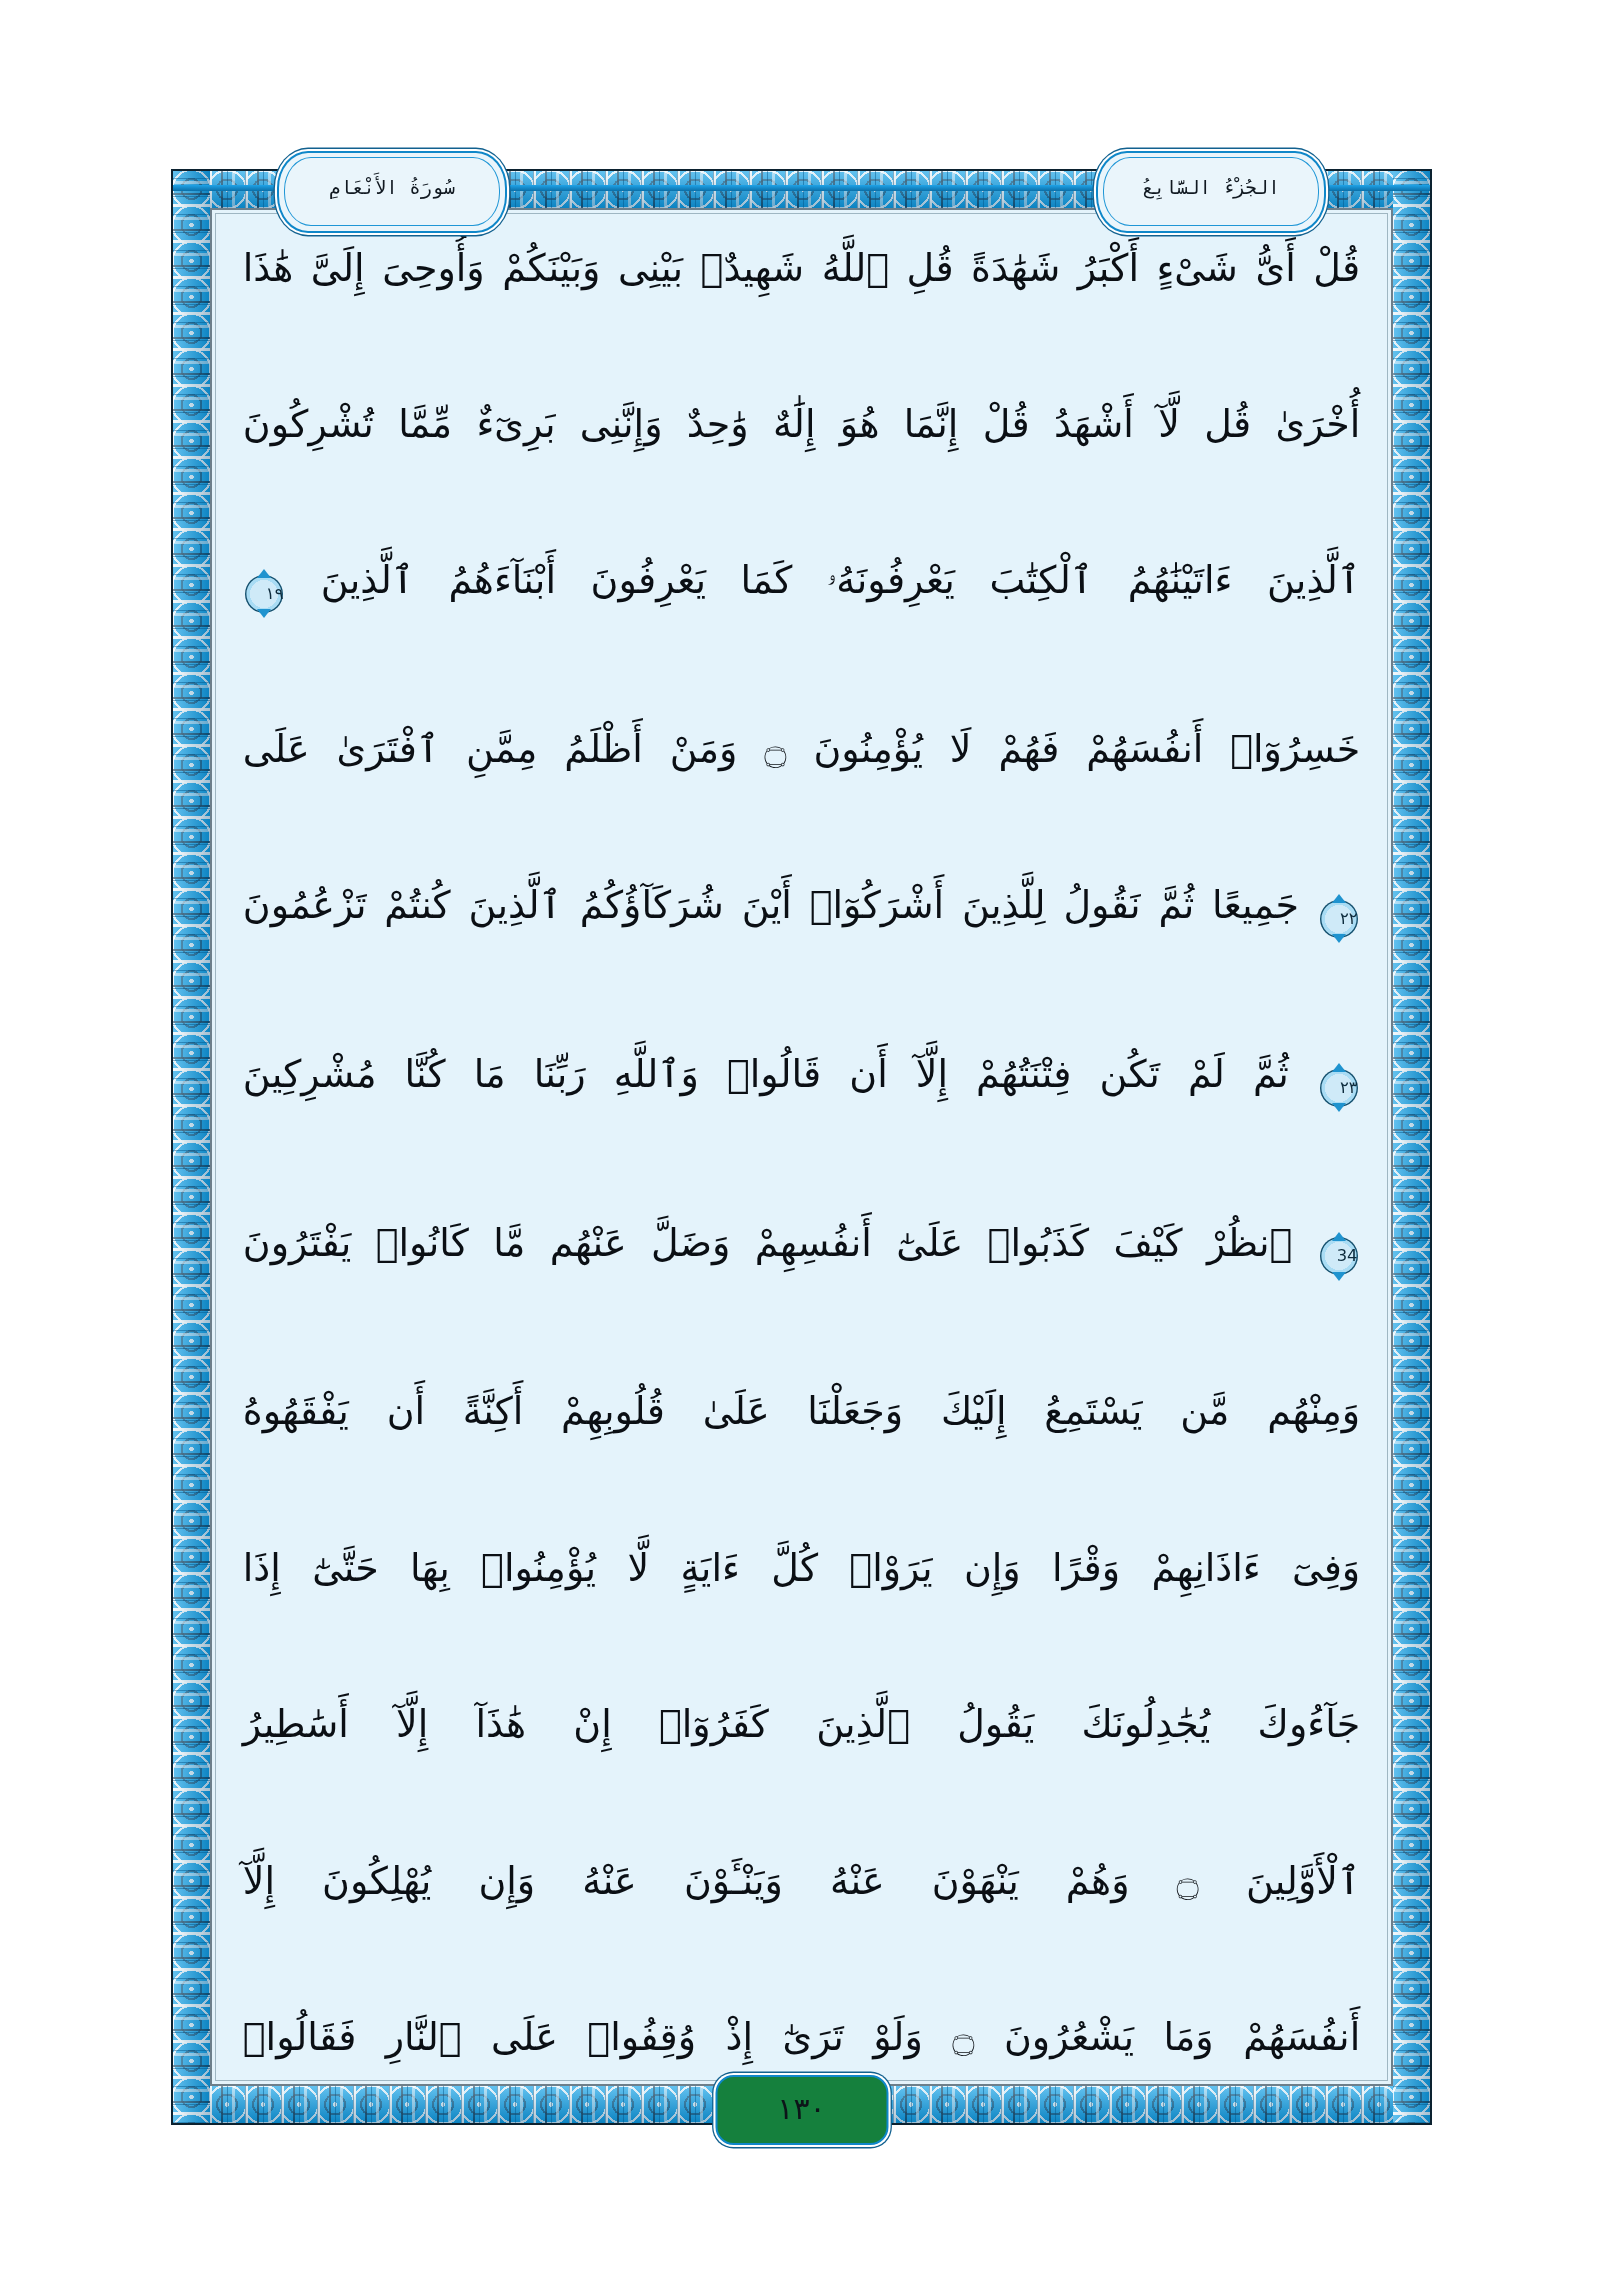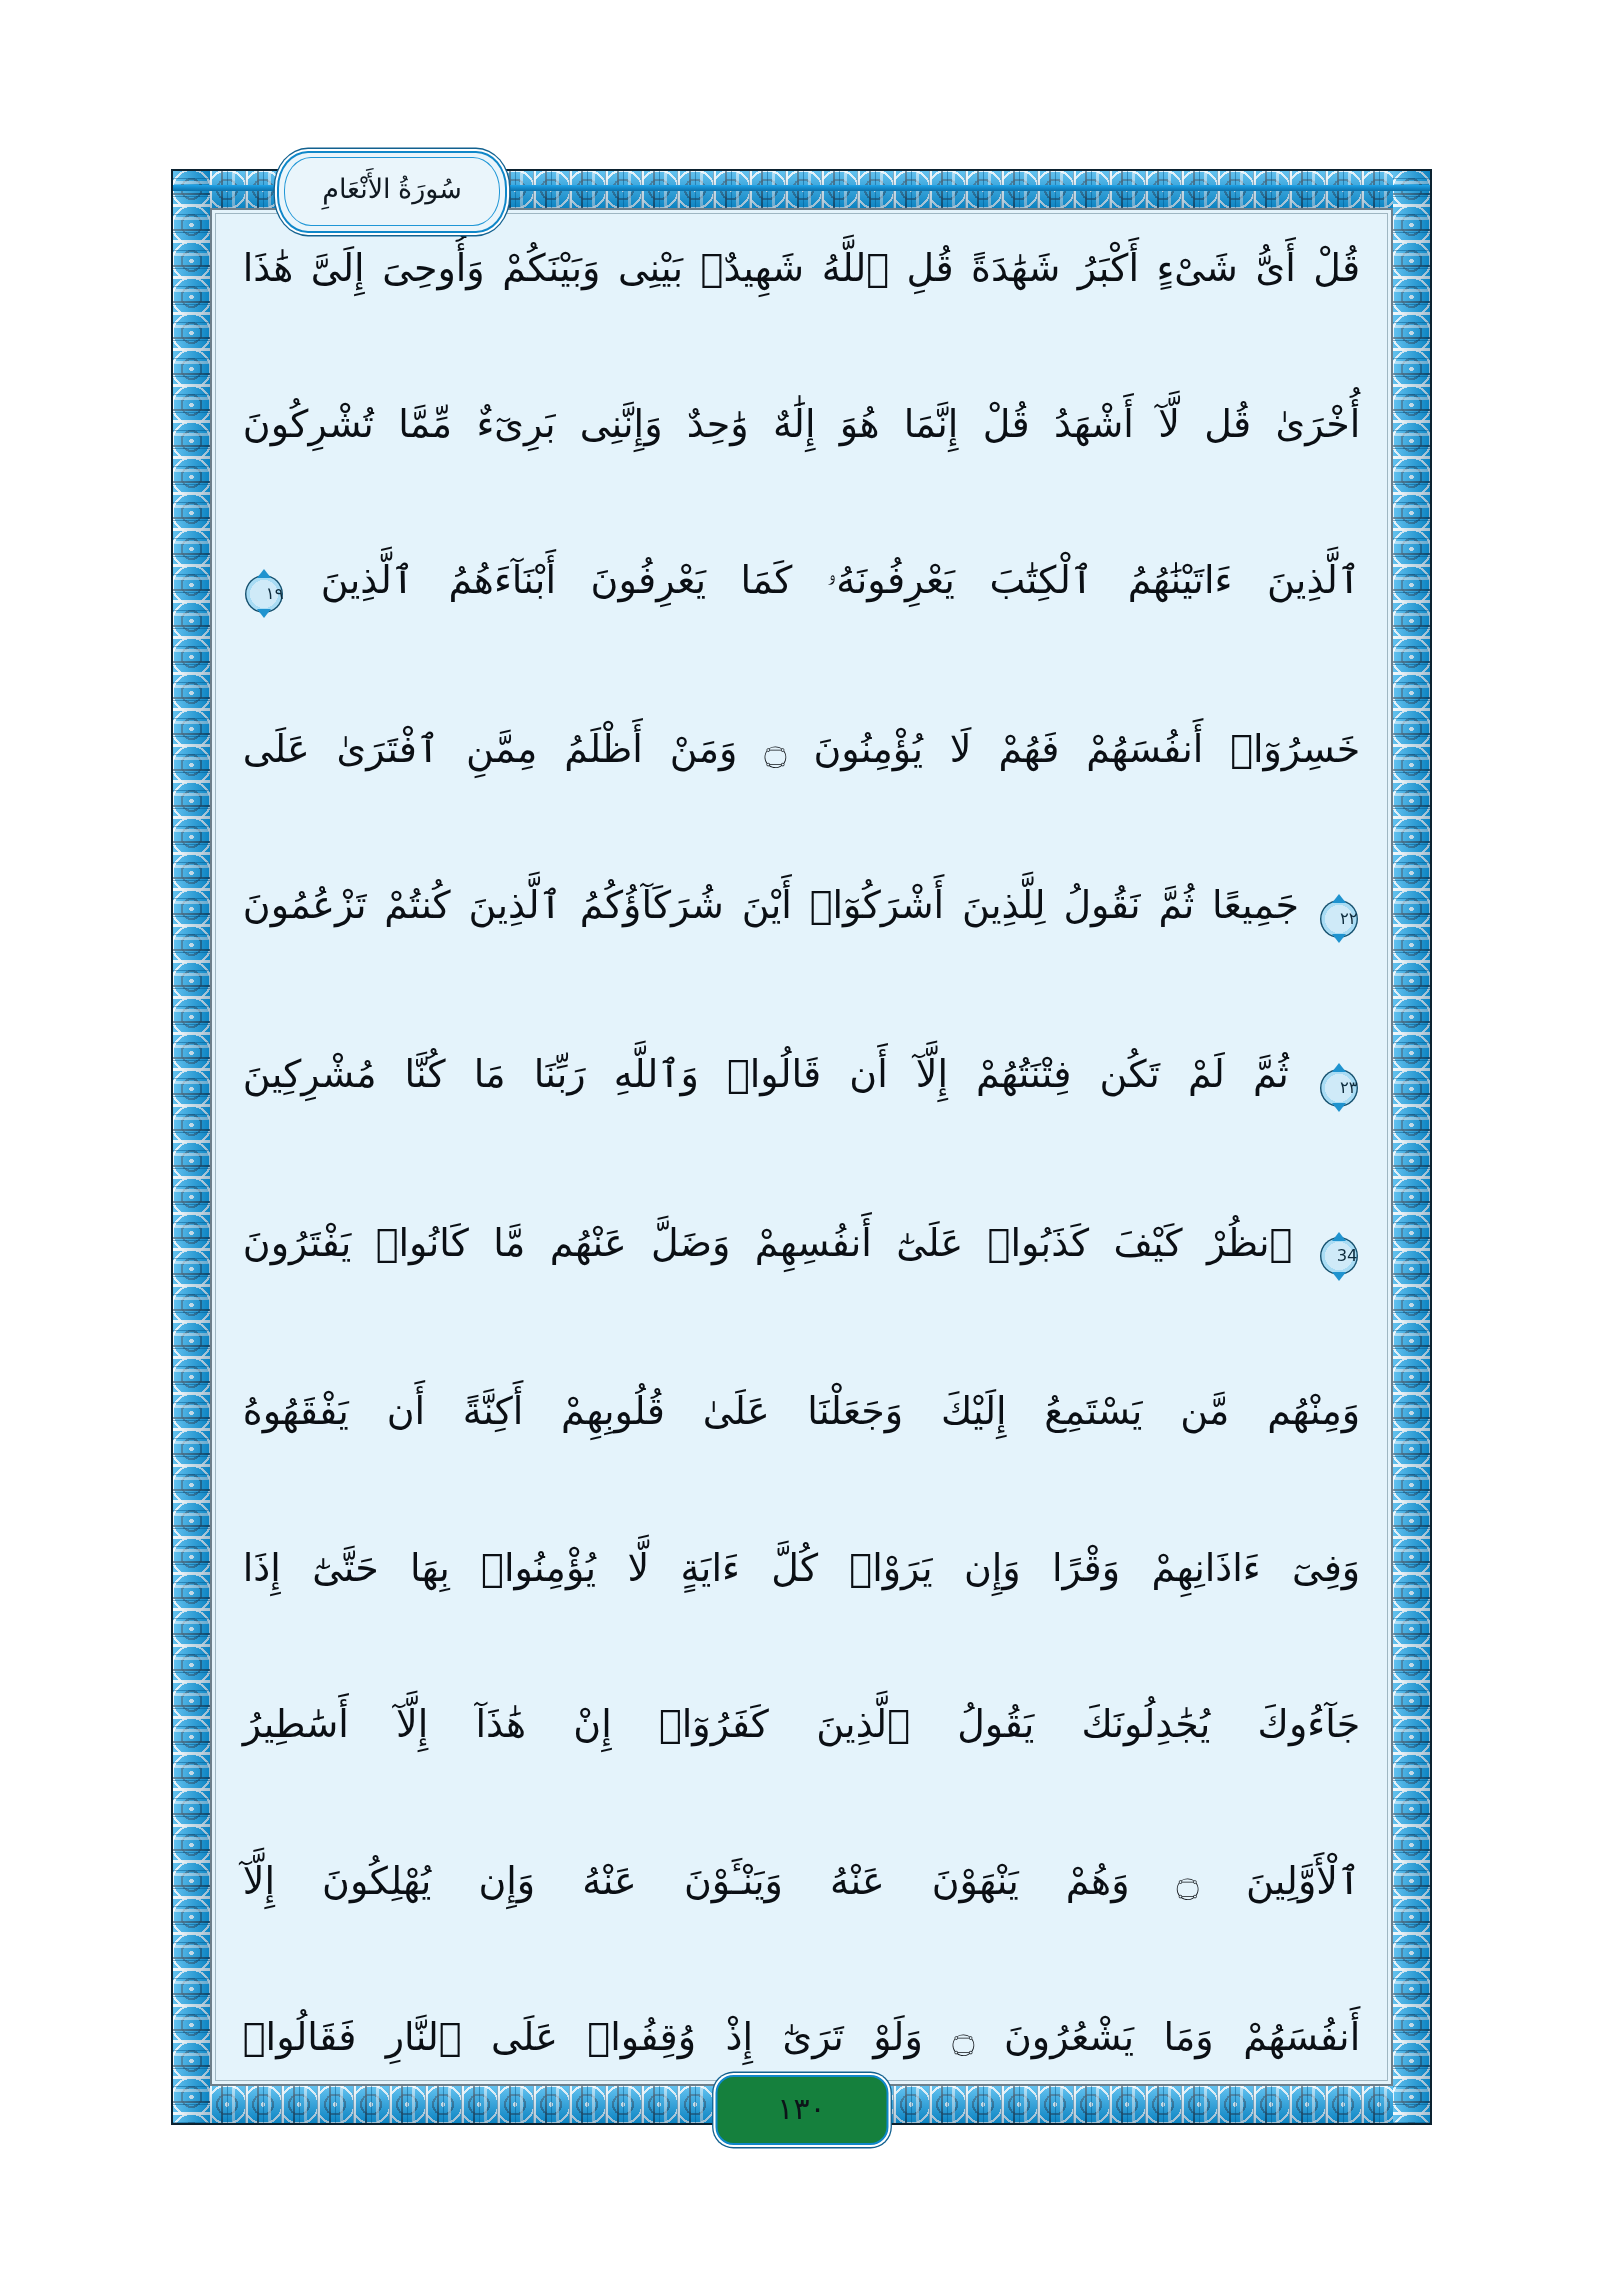--- a/index.html
+++ b/index.html
@@ -86,22 +86,22 @@
     display:flex;align-items:center;justify-content:center;
     z-index:6;
   }
   .cartouche::after{
     content:"";position:absolute;left:4.8px;right:4.8px;top:4.8px;bottom:4.8px;
     border:0.7px solid #1f96d6;border-radius:27px/33px;pointer-events:none;
   }
   .cart-left{left:104px;width:226px;}
   .cart-right{right:104px;width:226px;}
   .cart-text{
-    font-family:Liberation Sans, sans-serif;
-    font-size:27px;color:#101820;direction:rtl;white-space:nowrap;
+    font-family:Liberation Mono, monospace;
+    font-size:19px;color:#101820;direction:rtl;white-space:nowrap;
     line-height:1;padding-bottom:4.1px;text-align:center;
   }
 
   
   .head-rule{
     position:absolute;left:0;right:0;top:13.7px;height:6.8px;
     background:linear-gradient(180deg,#1fa3e8,#0b6fa8);
     z-index:3;
   }
 
@@ -171,20 +171,23 @@
     <div class="band band-h band-top"></div>
     <div class="band band-h band-bottom"></div>
     <div class="band band-v band-left"></div>
     <div class="band band-v band-right"></div>
 
     <div class="head-rule"></div>
 
     <div class="cartouche cart-left">
       <span class="cart-text">سُورَةُ الأَنْعَامِ</span>
     </div>
+    <div class="cartouche cart-right">
+      <span class="cart-text">الجُزْءُ السَّابِعُ</span>
+    </div>
 
     <div class="panel">
       <div class="panel-inner">
         <div class="text-area">
 
           <div class="ayah-line">
             <span>قُلْ أَىُّ شَىْءٍ أَكْبَرُ شَهَٰدَةً قُلِ ٱللَّهُ شَهِيدٌۢ بَيْنِى وَبَيْنَكُمْ وَأُوحِىَ إِلَىَّ هَٰذَا</span>
           </div>
 
 

